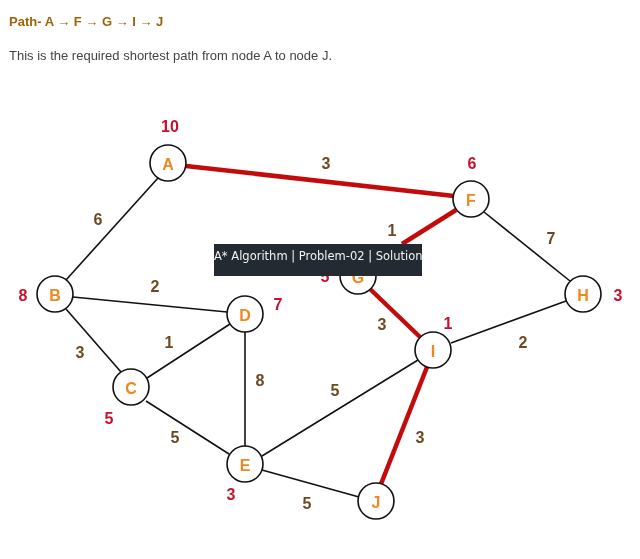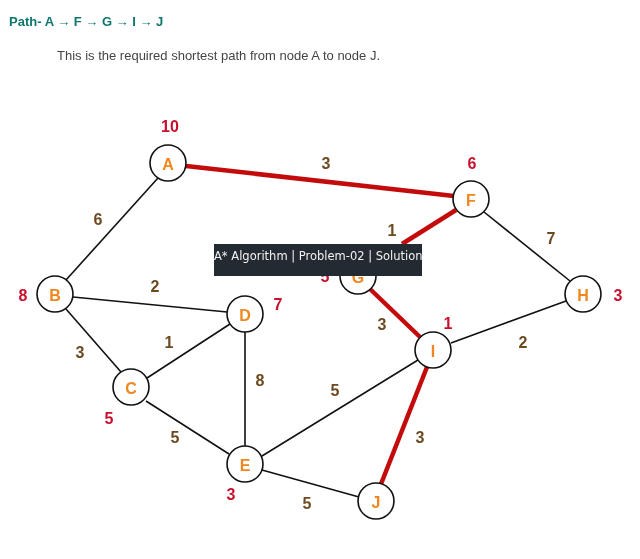--- a/index.html
+++ b/index.html
@@ -1,18 +1,18 @@
 <!DOCTYPE html>
 <html><head>
 <meta charset="utf-8">
 <style>
   html, body { margin: 0; padding: 0; background: #ffffff; }
   body { width: 640px; height: 559px; position: relative; overflow: hidden; font-family: "Liberation Sans", sans-serif; }
-  .path-title { position: absolute; left: 9px; top: 14px; font-size: 13px; font-weight: bold; color: #0f766e; }
-  .desc { position: absolute; left: 9px; top: 48px; font-size: 13px; color: #444; margin-left: 48px; }
+  .path-title { position: absolute; left: 9px; top: 14px; font-size: 13px; font-weight: bold; color: #a16207; }
+  .desc { position: absolute; left: 9px; top: 48px; font-size: 13px; color: #444; }
   svg.graph { position: absolute; left: 0; top: 0; }
   .node-circle { fill: #fff; stroke: #111; stroke-width: 1.6; }
   .node-label { font-family: "Liberation Sans", sans-serif; font-weight: bold; font-size: 16px; fill: #f0871e; text-anchor: middle; dominant-baseline: central; }
   .h-label { font-family: "Liberation Sans", sans-serif; font-weight: bold; font-size: 16px; fill: #c8102e; text-anchor: middle; dominant-baseline: central; }
   .w-label { font-family: "Liberation Sans", sans-serif; font-weight: bold; font-size: 16px; fill: #6b4a22; text-anchor: middle; dominant-baseline: central; }
   .edge { stroke: #111; stroke-width: 1.6; }
   .edge.hl { stroke: #c40b0b; stroke-width: 4.5; }
   .tooltip { position: absolute; left: 214px; top: 244px; width: 208px; height: 32px; background: #232a31; color: #f2f2f2; font-family: "DejaVu Sans", sans-serif; font-size: 11.5px; line-height: 24px; text-align: center; white-space: nowrap; }
 </style>
 </head>

